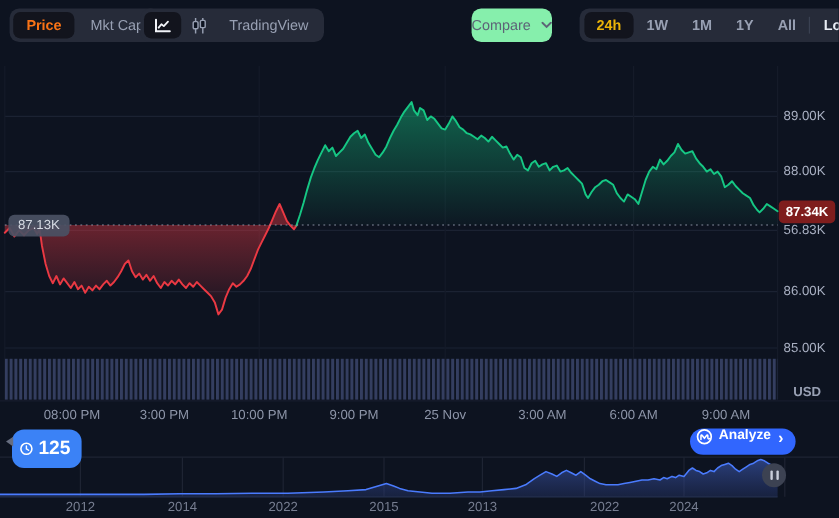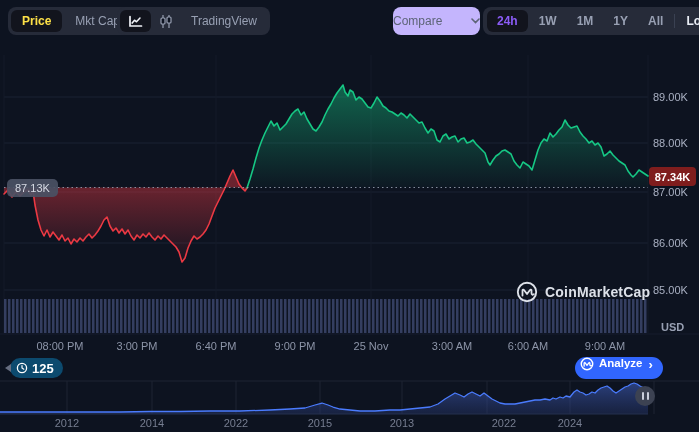--- a/index.html
+++ b/index.html
@@ -13,32 +13,32 @@
   .toolbar { position:absolute; left:0; top:0; width:699px; height:44px; }
   .pill-group {
     position:absolute; top:7px; height:28px; display:flex; align-items:center;
     background:#262b39; border-radius:8px; padding:0 3px; gap:2px;
   }
   .chip {
     display:flex; align-items:center; justify-content:center;
     height:22px; padding:0 11px; border-radius:6px;
     font-size:12px; color:#98a0b3; font-weight:500; cursor:pointer; white-space:nowrap;
   }
-  .chip.active { background:#12141d; color:#fde047; font-weight:700; }
+  .chip.active { background:#12141d; color:#f97316; font-weight:700; }
   .chip.icon-chip { padding:0 8px; }
   .tv-label { display:flex; align-items:center; gap:18px; padding:0 10px 0 6px;
     font-size:12px; color:#98a0b3; font-weight:500; cursor:pointer; }
   .compare-pill {
-    position:absolute; left:393px; top:7px; width:87px; height:28px;
-    background:#c4b5fd; border-radius:8px; display:flex; align-items:center;
+    position:absolute; left:393px; top:7px; width:67px; height:28px;
+    background:#86efac; border-radius:8px; display:flex; align-items:center;
     justify-content:space-between; gap:5px; color:#5d6477; font-size:12px; font-weight:500; cursor:pointer;
   }
   .range-group { left:483px; padding:0 4px; }
   .range-item { padding:0 9px; font-size:12px; color:#98a0b3; font-weight:600; cursor:pointer; }
-  .range-item.active { background:#12141d; color:#8b5cf6; border-radius:6px; height:22px; display:flex; align-items:center; padding:0 10px; }
+  .range-item.active { background:#12141d; color:#eab308; border-radius:6px; height:22px; display:flex; align-items:center; padding:0 10px; }
   .log-item { color:#e8ecf4; font-weight:700; }
   .vdiv { width:1px; height:14px; background:#3a4152; }
   
   .y-label { position:absolute; left:653px; width:44px; font-size:11px; color:#a9b0c2; }
   .usd-label { position:absolute; left:661px; top:321px; font-size:11px; font-weight:700; color:#98a0b3; }
   .x-label { position:absolute; top:340px; width:64px; text-align:center; font-size:11px; color:#8d95a8; }
   .open-badge {
     position:absolute; left:7px; top:179px; height:18px; padding:4px 8px;
     background:rgba(74,81,100,0.92); border-radius:5px; display:flex; align-items:center;
     font-size:11px; color:#d6dae3; font-weight:500;
@@ -46,23 +46,23 @@
   .price-badge {
     position:absolute; left:649px; top:167px; width:47px; height:19px;
     background:#7f1d1d; border-radius:4px; display:flex; align-items:center; justify-content:center;
     font-size:11px; font-weight:700; color:#ffffff;
   }
   
   .watermark { position:absolute; left:516px; top:281px; display:flex; align-items:center; gap:7px; opacity:0.95; }
   .watermark-text { font-size:14px; font-weight:700; color:#e9edf4; letter-spacing:0.2px; }
   
   .history-badge {
-    position:absolute; left:10px; top:358px; height:20px; padding:0 9px 0 6px;
-    background:#0c4a6e; border-radius:10px; display:flex; align-items:center; gap:4px;
-    font-size:13px; font-weight:600; color:#ffffff; cursor:pointer;
+    position:absolute; left:10px; top:358px; height:32px; padding:0 9px 0 6px;
+    background:#3b82f6; border-radius:10px; display:flex; align-items:center; gap:4px;
+    font-size:16px; font-weight:600; color:#ffffff; cursor:pointer;
   }
   .history-badge::before {
     content:""; position:absolute; left:-5px; top:6px;
     border-top:4px solid transparent; border-bottom:4px solid transparent;
     border-right:6px solid #666d80;
   }
   .analyze-btn {
     position:absolute; left:575px; top:357px; height:22px; padding:0 10px 16px 5px;
     background:#3166fe; border-radius:11px; display:flex; align-items:flex-start; gap:5px;
     font-size:11.5px; font-weight:700; color:#ffffff; cursor:pointer;
@@ -143,46 +143,37 @@
     <polyline id="mini-line" fill="none" stroke="#4a7bfd" stroke-width="1.3" stroke-linejoin="round" points="0,412 30,412 60,412 90,412 120,412 150,411.5 180,411.5 210,411 240,411 270,410 290,409 305,408 315,405 322,403 328,405 333,407 340,409 350,410 360,411 375,411 390,410 400,410 410,409 420,408 430,407 438,404 445,399 450,396 455,393 460,395 464,397 468,394 472,392 476,394 480,396 484,393 488,396 492,399 496,401 500,403 505,404 510,404 515,404 520,403 525,402 530,401 535,400 540,400 545,399 550,400 553,398 556,399 560,397 563,398 566,396 570,397 574,392 577,390 580,392 583,393 586,395 589,394 592,392 595,393 598,390 601,388 604,387 607,386 610,388 613,391 616,393 619,391 622,389 625,387 628,386 631,384 634,383 637,384 640,386 644,388 648,390"></polyline>
     <line x1="0" y1="414" x2="648" y2="414" stroke="#24304f" stroke-width="1"></line>
 
     <rect x="4" y="48" width="644" height="286" fill="transparent" style="pointer-events:all"></rect>
 
     <rect x="0" y="381" width="699" height="34" fill="transparent" style="pointer-events:all"></rect>
   </svg>
 
   <div class="y-label" style="top:91px">89.00K</div>
   <div class="y-label" style="top:137px">88.00K</div>
-  <div class="y-label" style="top:186px">87.00K</div>
+  <div class="y-label" style="top:186px">56.83K</div>
   <div class="y-label" style="top:237px">86.00K</div>
   <div class="y-label" style="top:284px">85.00K</div>
   <div class="usd-label">USD</div>
 
   <div class="x-label" style="left:28px">08:00 PM</div>
   <div class="x-label" style="left:105px">3:00 PM</div>
-  <div class="x-label" style="left:184px">6:40 PM</div>
+  <div class="x-label" style="left:184px">10:00 PM</div>
   <div class="x-label" style="left:263px">9:00 PM</div>
   <div class="x-label" style="left:339px">25 Nov</div>
   <div class="x-label" style="left:420px">3:00 AM</div>
   <div class="x-label" style="left:496px">6:00 AM</div>
   <div class="x-label" style="left:573px">9:00 AM</div>
 
   <div class="open-badge">87.13K</div>
   <div class="price-badge">87.34K</div>
 
-  <div class="watermark">
-    <span style="display:flex">
-      <svg width="22" height="22" viewBox="0 0 22 22">
-        <circle cx="11" cy="11" r="9.2" fill="none" stroke="#e9edf4" stroke-width="1.9"></circle>
-        <path d="M6.5 14.5 L6.5 9.6 C6.5 8.5 7.6 8.3 8.2 9.2 L11 13 L13.8 9.2 C14.4 8.3 15.5 8.5 15.5 9.6 L15.5 12 C15.5 13.8 16.8 14.2 17.9 13.2" fill="none" stroke="#e9edf4" stroke-width="1.8" stroke-linecap="round" stroke-linejoin="round"></path>
-      </svg>
-    </span>
-    <span class="watermark-text">CoinMarketCap</span>
-  </div>
 
   <div class="toolbar">
     <div class="pill-group" style="left:8px">
       <div class="chip active">Price</div>
       <div class="chip">Mkt Cap</div>
     </div>
 
     <div class="pill-group" style="left:117px">
       <div class="chip active icon-chip">
         <span style="display:flex">

